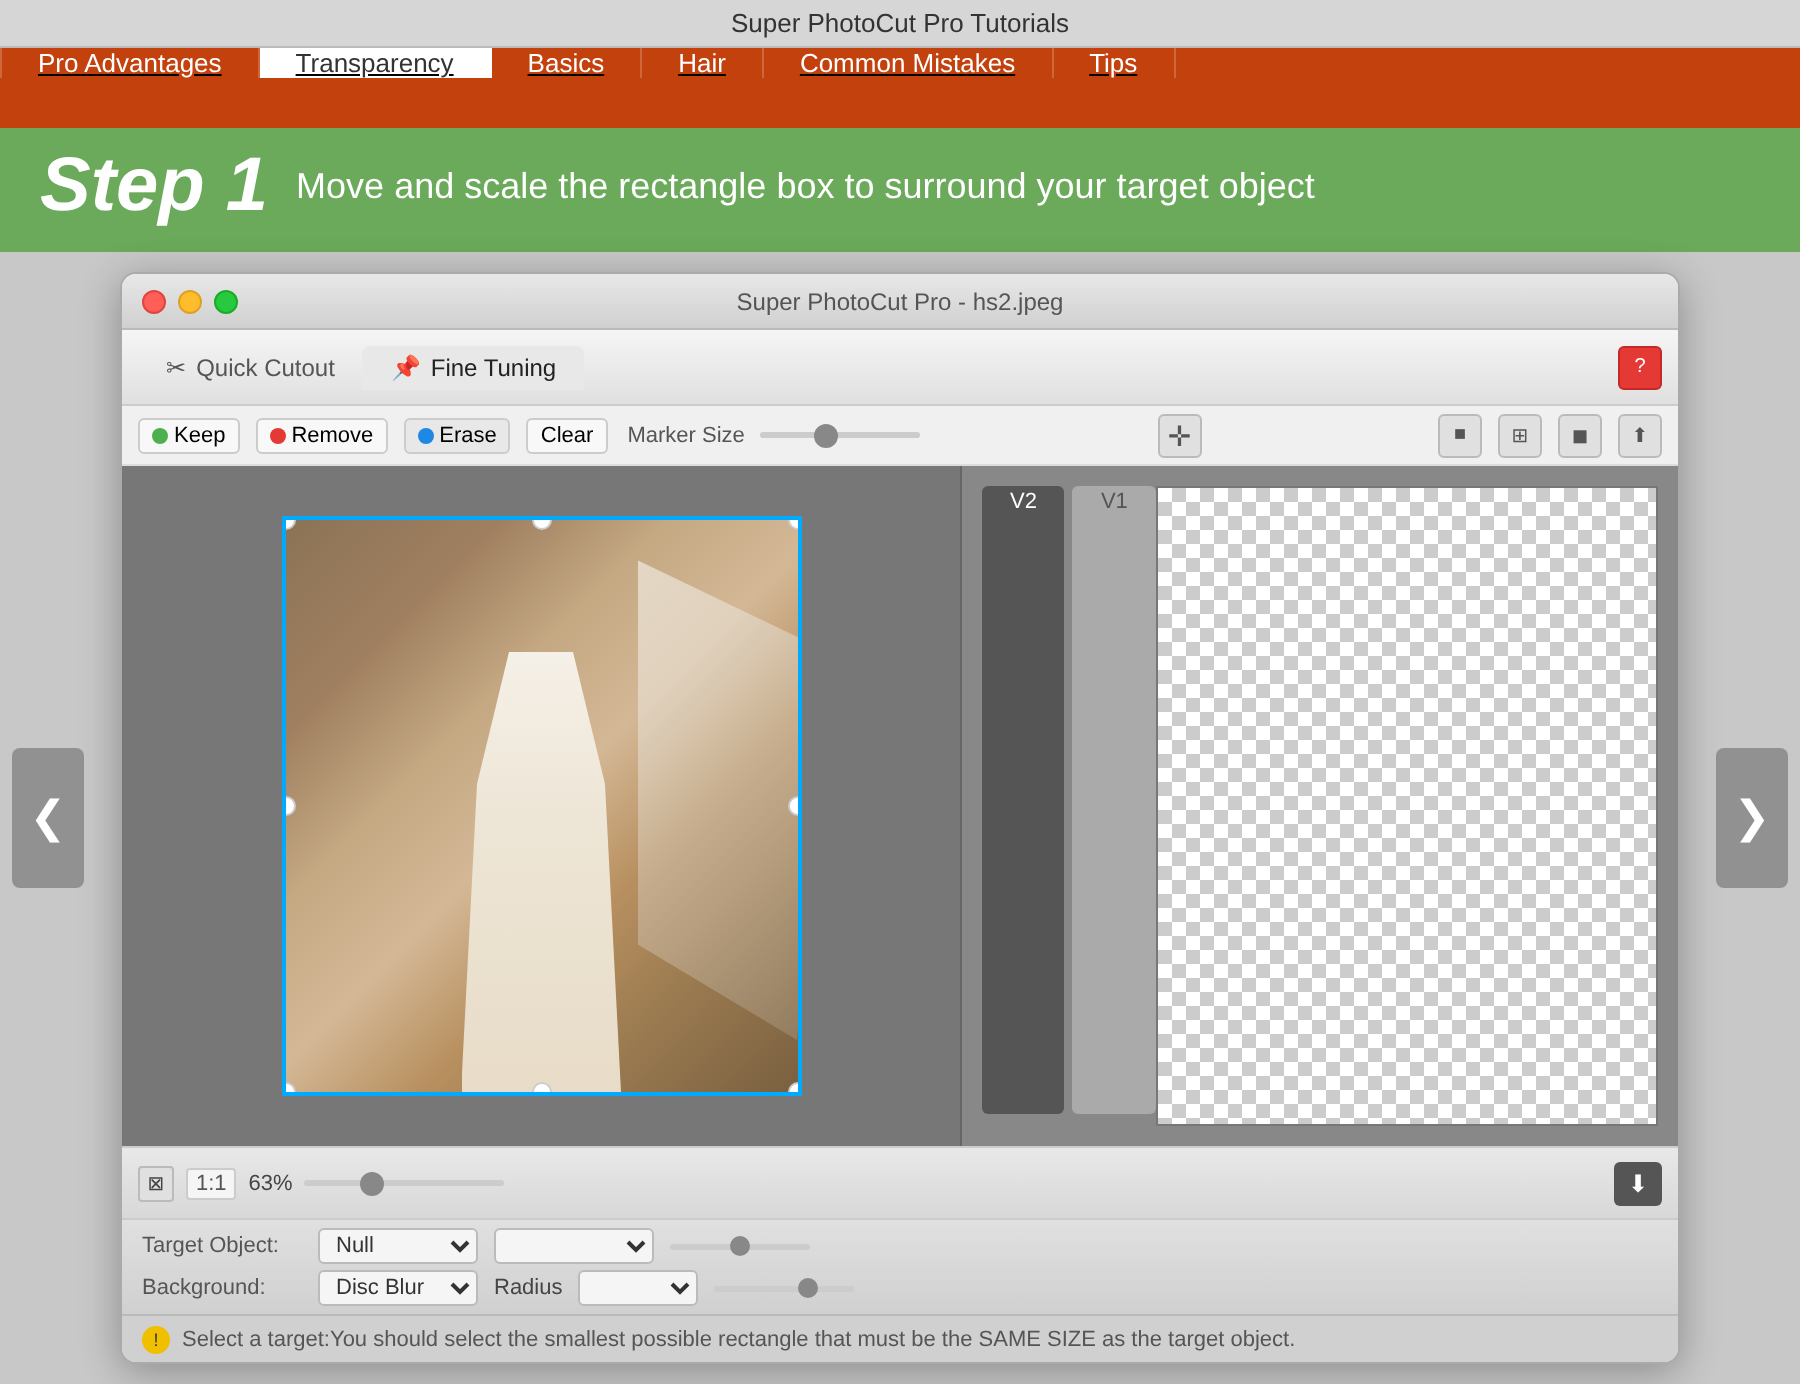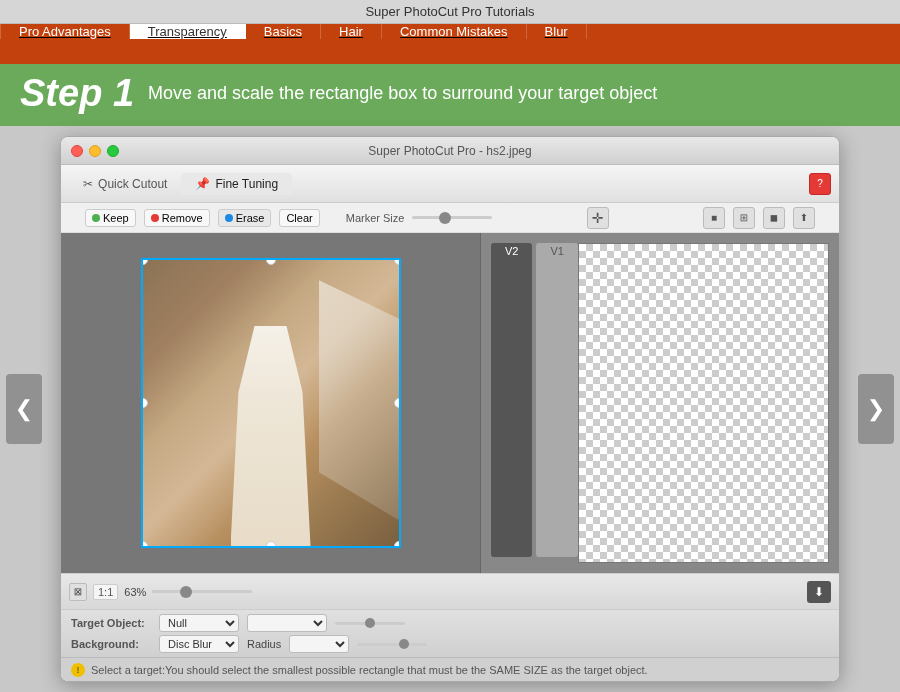--- a/index.html
+++ b/index.html
@@ -164,21 +164,21 @@
       background: #e8e8e8;
       color: #222;
     }
 
     
     #sub-toolbar {
       background: #f0f0f0;
       height: 30px;
       display: flex;
       align-items: center;
-      padding: 0 24px;
+      padding: 0 8px;
       gap: 8px;
       border-bottom: 1px solid #ddd;
       font-size: 11px;
     }
     .sub-btn {
       display: flex;
       align-items: center;
       gap: 3px;
       padding: 2px 6px;
       border: 1px solid #ccc;
@@ -188,21 +188,21 @@
       cursor: pointer;
     }
     .sub-btn .dot {
       width: 8px; height: 8px;
       border-radius: 50%;
       display: inline-block;
     }
     .dot-green { background: #4caf50; }
     .dot-red { background: #e53935; }
     .dot-blue { background: #1e88e5; }
-    .marker-size-label { font-size: 11px; color: #555; margin-left: 18px; }
+    .marker-size-label { font-size: 11px; color: #555; margin-left: 2px; }
     .slider-mini {
       -webkit-appearance: none;
       appearance: none;
       width: 80px;
       height: 3px;
       background: #ccc;
       border-radius: 2px;
       outline: none;
     }
     .slider-mini::-webkit-slider-thumb {
@@ -412,21 +412,21 @@
       display: flex;
       flex-direction: column;
       gap: 3px;
       border-top: 1px solid #ccc;
     }
     .prop-row {
       display: flex;
       align-items: center;
       gap: 8px;
     }
-    .prop-label { width: 80px; color: #555; font-size: 11px; font-weight: bold; }
+    .prop-label { width: 80px; color: #555; font-size: 11px; }
     .prop-select {
       font-size: 11px;
       padding: 1px 4px;
       border: 1px solid #bbb;
       border-radius: 3px;
       background: #f5f5f5;
       color: #333;
       width: 80px;
     }
     .prop-slider {
@@ -474,21 +474,21 @@
 <div id="title-bar">
   <span>Super PhotoCut Pro Tutorials</span>
 </div>
 
 <div id="nav-tabs">
   <div class="nav-tab">Pro Advantages</div>
   <div class="nav-tab active">Transparency</div>
   <div class="nav-tab">Basics</div>
   <div class="nav-tab">Hair</div>
   <div class="nav-tab">Common Mistakes</div>
-  <div class="nav-tab">Blur</div>
+  <div class="nav-tab">Tips</div>
 </div>
 
 <div id="step-header">
   <span id="step-label">Step 1</span>
   <span id="step-desc">Move and scale the rectangle box to surround your target object</span>
 </div>
 
 <div id="main-area">
 
   <div class="nav-arrow" id="nav-prev">

